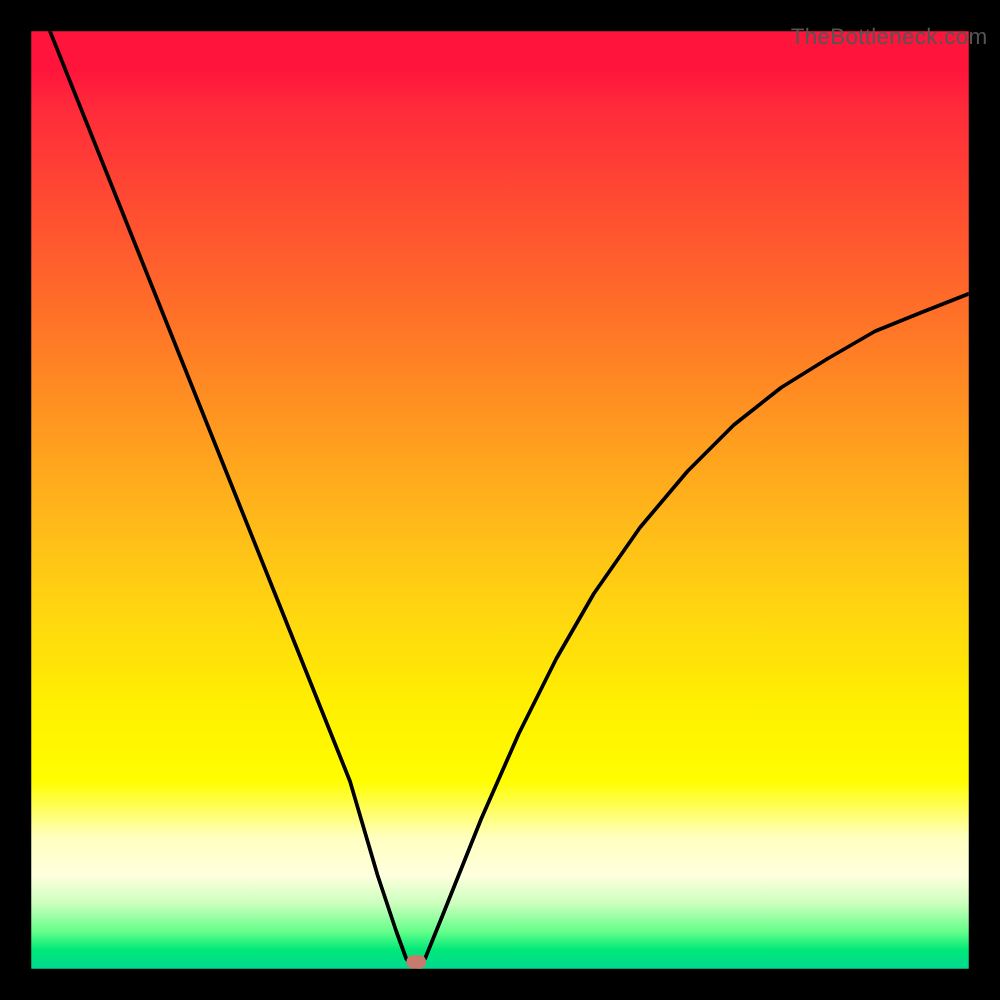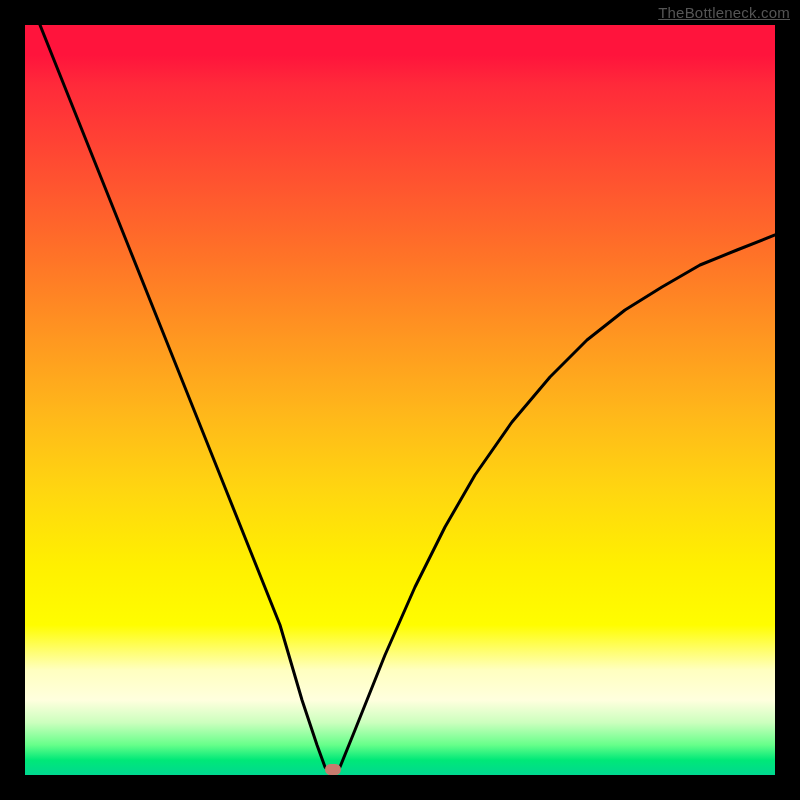--- a/index.html
+++ b/index.html
@@ -31,26 +31,25 @@
       #ffffc0 86%,
       #ffffde 90%,
       #ccffbe 93%,
       #66ff8a 96%,
       #00e878 98%,
       #00d890 100%
     );
   }
   .watermark {
     position: absolute;
-    top: 4px;
+    top: 19px;
     right: 10px;
     color: #555;
-    font-size: 15px;
+    font-size: 18px;
     letter-spacing: 0.2px;
-    text-decoration: underline;
   }
   .curve {
     position: absolute;
     left: 25px;
     top: 25px;
     width: 750px;
     height: 750px;
     pointer-events: none;
   }
   .marker {

